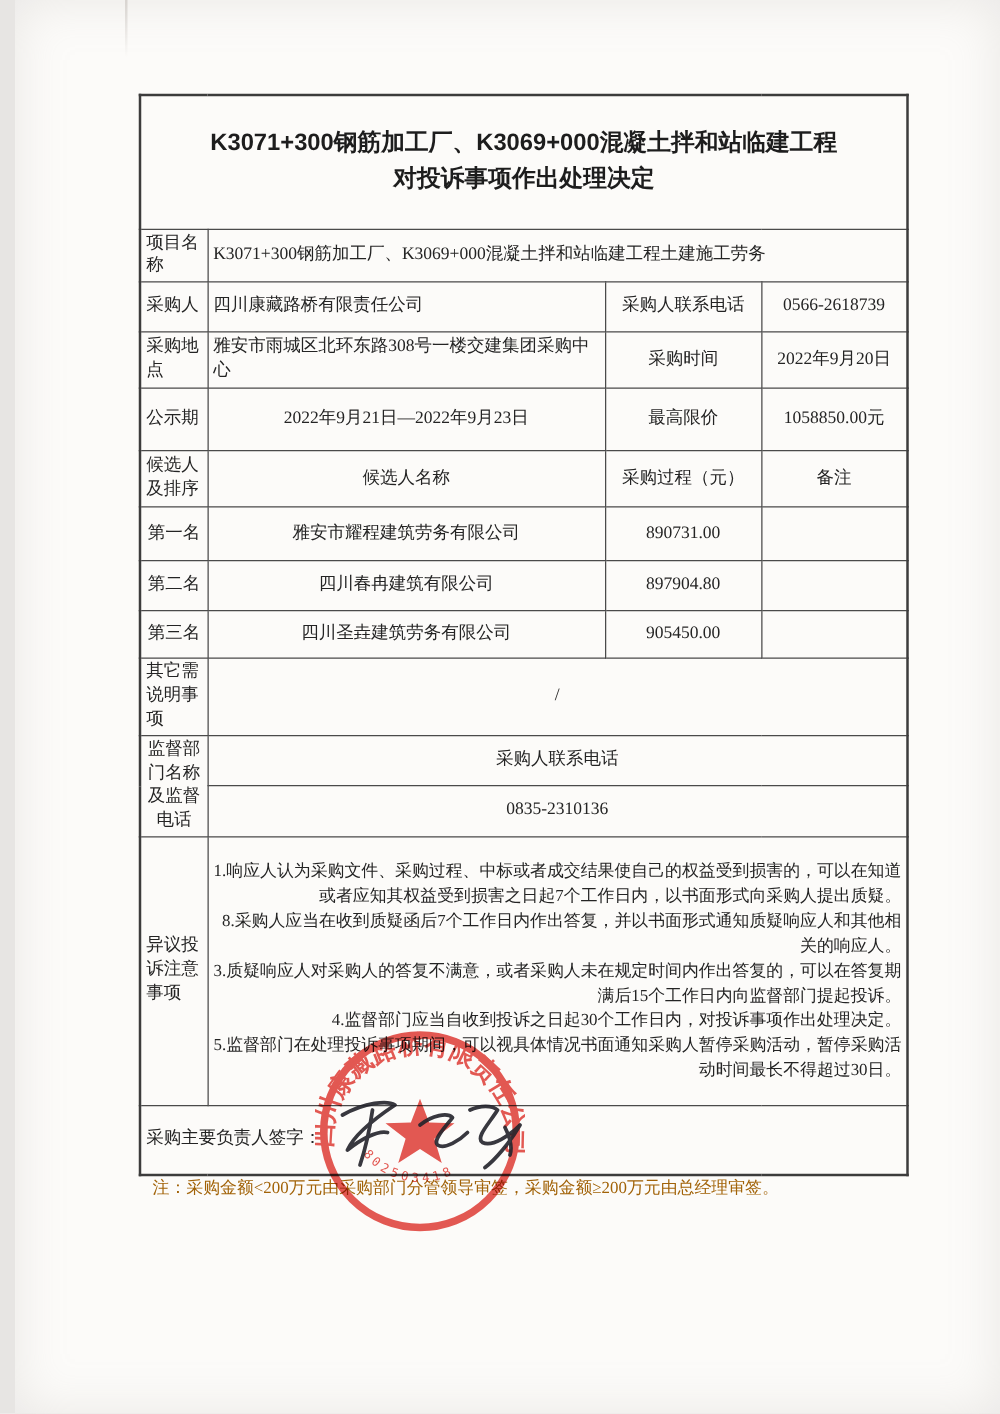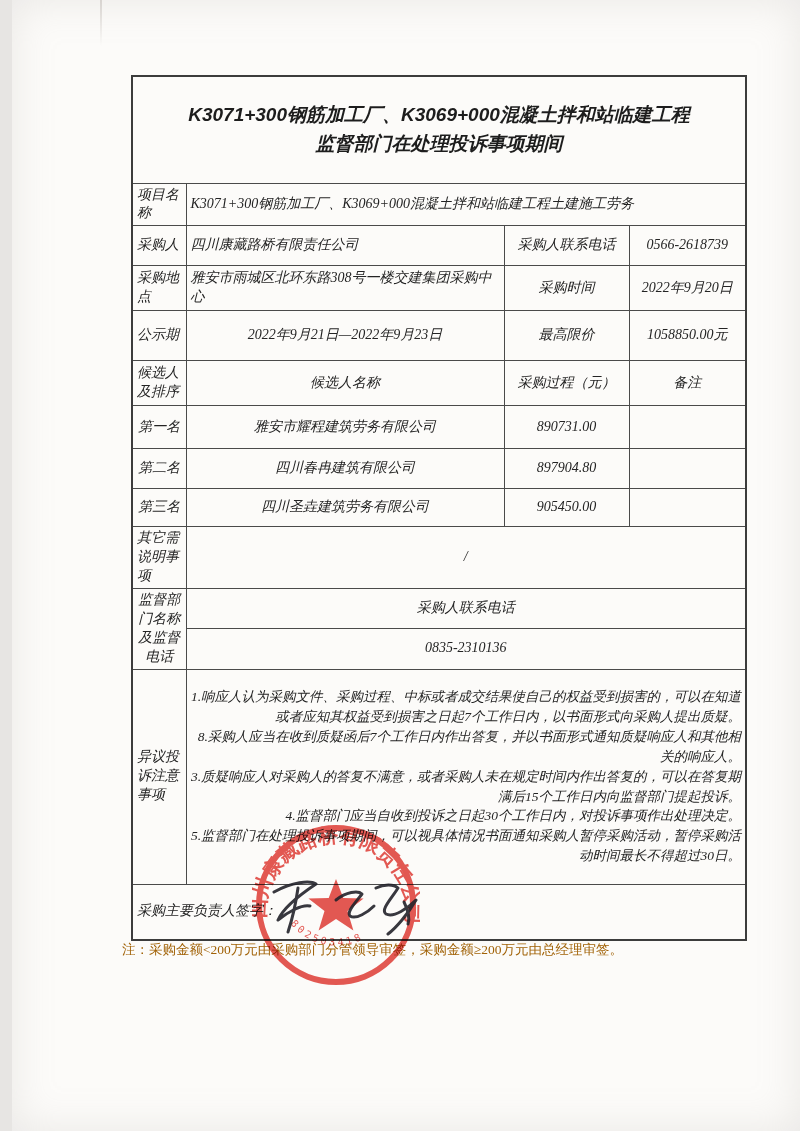--- a/index.html
+++ b/index.html
@@ -12,24 +12,23 @@
   .paper{
     position:absolute;left:12px;top:0;width:788px;height:1131px;
     background:#fcfbf9;
     box-shadow:inset 0 0 40px rgba(180,175,170,.25);
   }
   .fold{
     position:absolute;left:88px;top:0;width:2px;height:46px;
     background:linear-gradient(#d8d4d0,rgba(216,212,208,0));
   }
   table.doc{
-    position:absolute;left:131px;top:75px;width:614px;
+    position:absolute;left:111px;top:75px;width:614px;
     border-collapse:collapse;table-layout:fixed;
     background:transparent;
-    font-style:italic;
   }
   table.doc td{
     border:1px solid #4a4a4a;
     font-size:14px;line-height:1.35;
     padding:2px 4px;vertical-align:middle;
     overflow:hidden;
   }
   table.doc{border:2px solid #3c3c3c;}
   .title-cell{text-align:center;vertical-align:middle;}
   .title-line{
@@ -62,21 +61,21 @@
   <colgroup>
     <col style="width:54px">
       <col style="width:318px">
       <col style="width:125px">
       <col style="width:117px">
   </colgroup>
   <tbody>
       <tr style="height:107px">
     <td colspan="4" class="title-cell">
       <div class="title-line">K3071+300钢筋加工厂、K3069+000混凝土拌和站临建工程</div>
-      <div class="title-line">监督部门在处理投诉事项期间</div>
+      <div class="title-line">对投诉事项作出处理决定</div>
     </td>
   </tr>
   <tr style="height:33px">
     <td class="lbl">项目名称</td>
     <td colspan="3" class="val-l">K3071+300钢筋加工厂、K3069+000混凝土拌和站临建工程土建施工劳务</td>
   </tr>
   <tr style="height:40px">
     <td class="lbl">采购人</td>
     <td class="val-l">四川康藏路桥有限责任公司</td>
     <td class="val-c">采购人联系电话</td>

